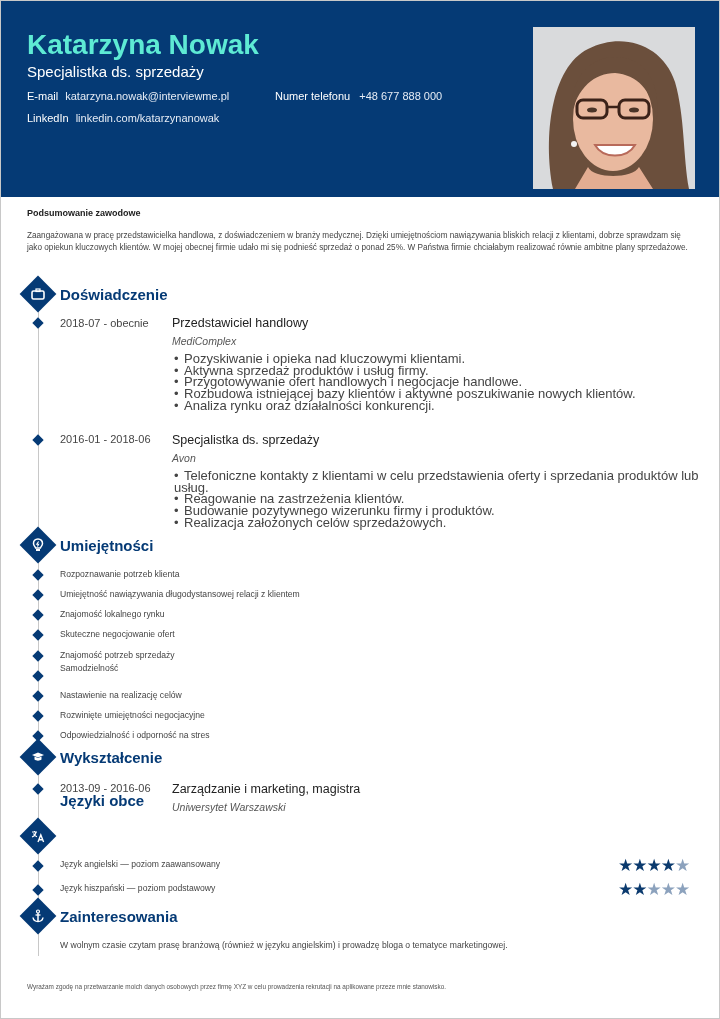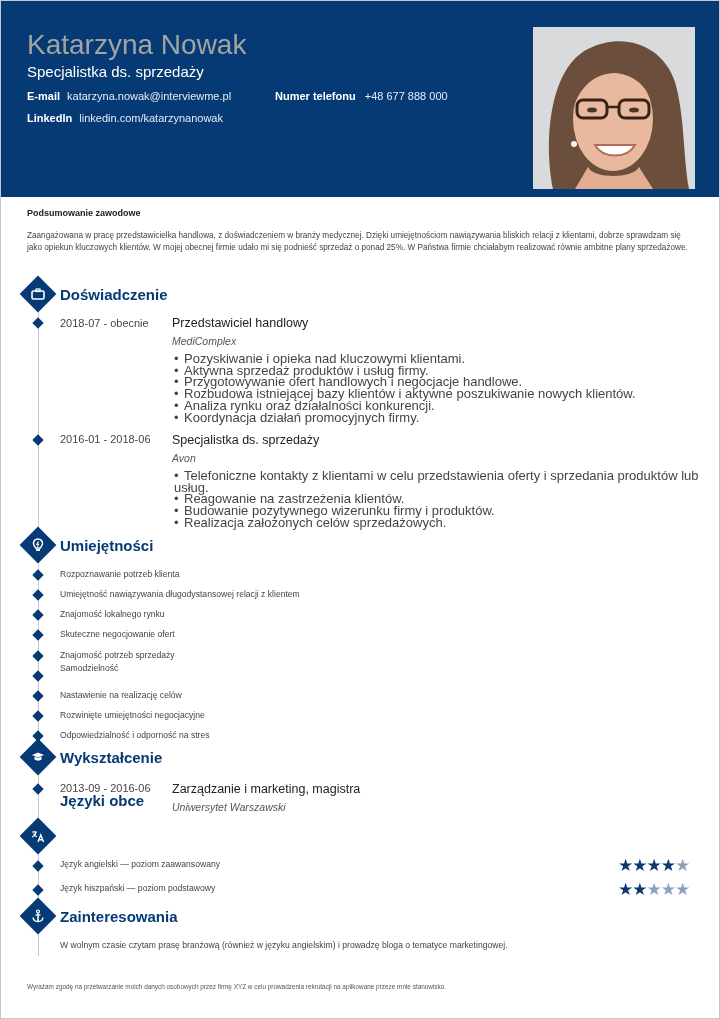--- a/index.html
+++ b/index.html
@@ -2,24 +2,24 @@
 <html><head>
 <meta charset="utf-8">
 <style>
   * { box-sizing: border-box; margin: 0; padding: 0; }
   html, body { width: 720px; height: 1019px; background: #ffffff; overflow: hidden; }
   body { font-family: "Liberation Sans", sans-serif; color: #333; position: relative; }
   .page { position: absolute; left: 0; top: 0; width: 720px; height: 1019px; border: 1px solid #c8c8c8; background: #fff; }
 
   
   .header { position: absolute; left: 0; top: 0; width: 718px; height: 196px; background: #053a75; }
-  .name { position: absolute; left: 26px; top: 28px; font-size: 28px; font-weight: normal; color: #a3a3a3; letter-spacing: 0px; }
+  .name { position: absolute; left: 26px; top: 28px; font-size: 28px; font-weight: bold; color: #5eead4; letter-spacing: 0px; }
   .title { position: absolute; left: 26px; top: 62px; font-size: 15px; color: #ffffff; }
   .contact { position: absolute; font-size: 11px; color: #ffffff; white-space: nowrap; }
-  .contact b { font-weight: bold; margin-right: 4px; text-align: right; }
+  .contact b { font-weight: normal; margin-right: 4px; text-align: right; }
   .contact .val { color: #e6ecf5; }
   .photo { position: absolute; left: 532px; top: 26px; width: 162px; height: 162px; background: #d4d4d4; overflow: hidden; }
 
   
   .summary-h { position: absolute; left: 26px; top: 207px; font-size: 9px; font-weight: bold; color: #222; text-align: center; }
   .summary-p { position: absolute; left: 26px; top: 229px; width: 670px; font-size: 8.2px; line-height: 12px; color: #444; }
 
   
   .vline { position: absolute; left: 37px; width: 1px; background: #c8c8c8; }
   .sec-diamond { position: absolute; width: 26px; height: 26px; background: #053a75; transform: rotate(45deg); }
@@ -113,21 +113,20 @@
       <div class="dot" style="left:33px; top:318px;"></div>
       <div class="date" style="top:316px;">2018-07  - obecnie</div>
       <div class="job-title" style="top:315px;">Przedstawiciel handlowy</div>
       <div class="company" style="top:334px;">MediComplex</div>
       <ul class="bullets" style="top:352px;">
         <li>Pozyskiwanie i opieka nad kluczowymi klientami.</li>
         <li>Aktywna sprzedaż produktów i usług firmy.</li>
         <li>Przygotowywanie ofert handlowych i negocjacje handlowe.</li>
         <li>Rozbudowa istniejącej bazy klientów i aktywne poszukiwanie nowych klientów.</li>
         <li>Analiza rynku oraz działalności konkurencji.</li>
-        <li>Koordynacja działań promocyjnych firmy.</li>
       </ul>
     </div>
 
     <div>
       <div class="dot" style="left:33px; top:435px;"></div>
       <div class="date" style="top:432px;">2016-01  - 2018-06</div>
       <div class="job-title" style="top:432px;">Specjalistka ds. sprzedaży</div>
       <div class="company" style="top:451px;">Avon</div>
       <ul class="bullets" style="top:469px;">
         <li>Telefoniczne kontakty z klientami w celu przedstawienia oferty i sprzedania produktów lub usług.</li>

